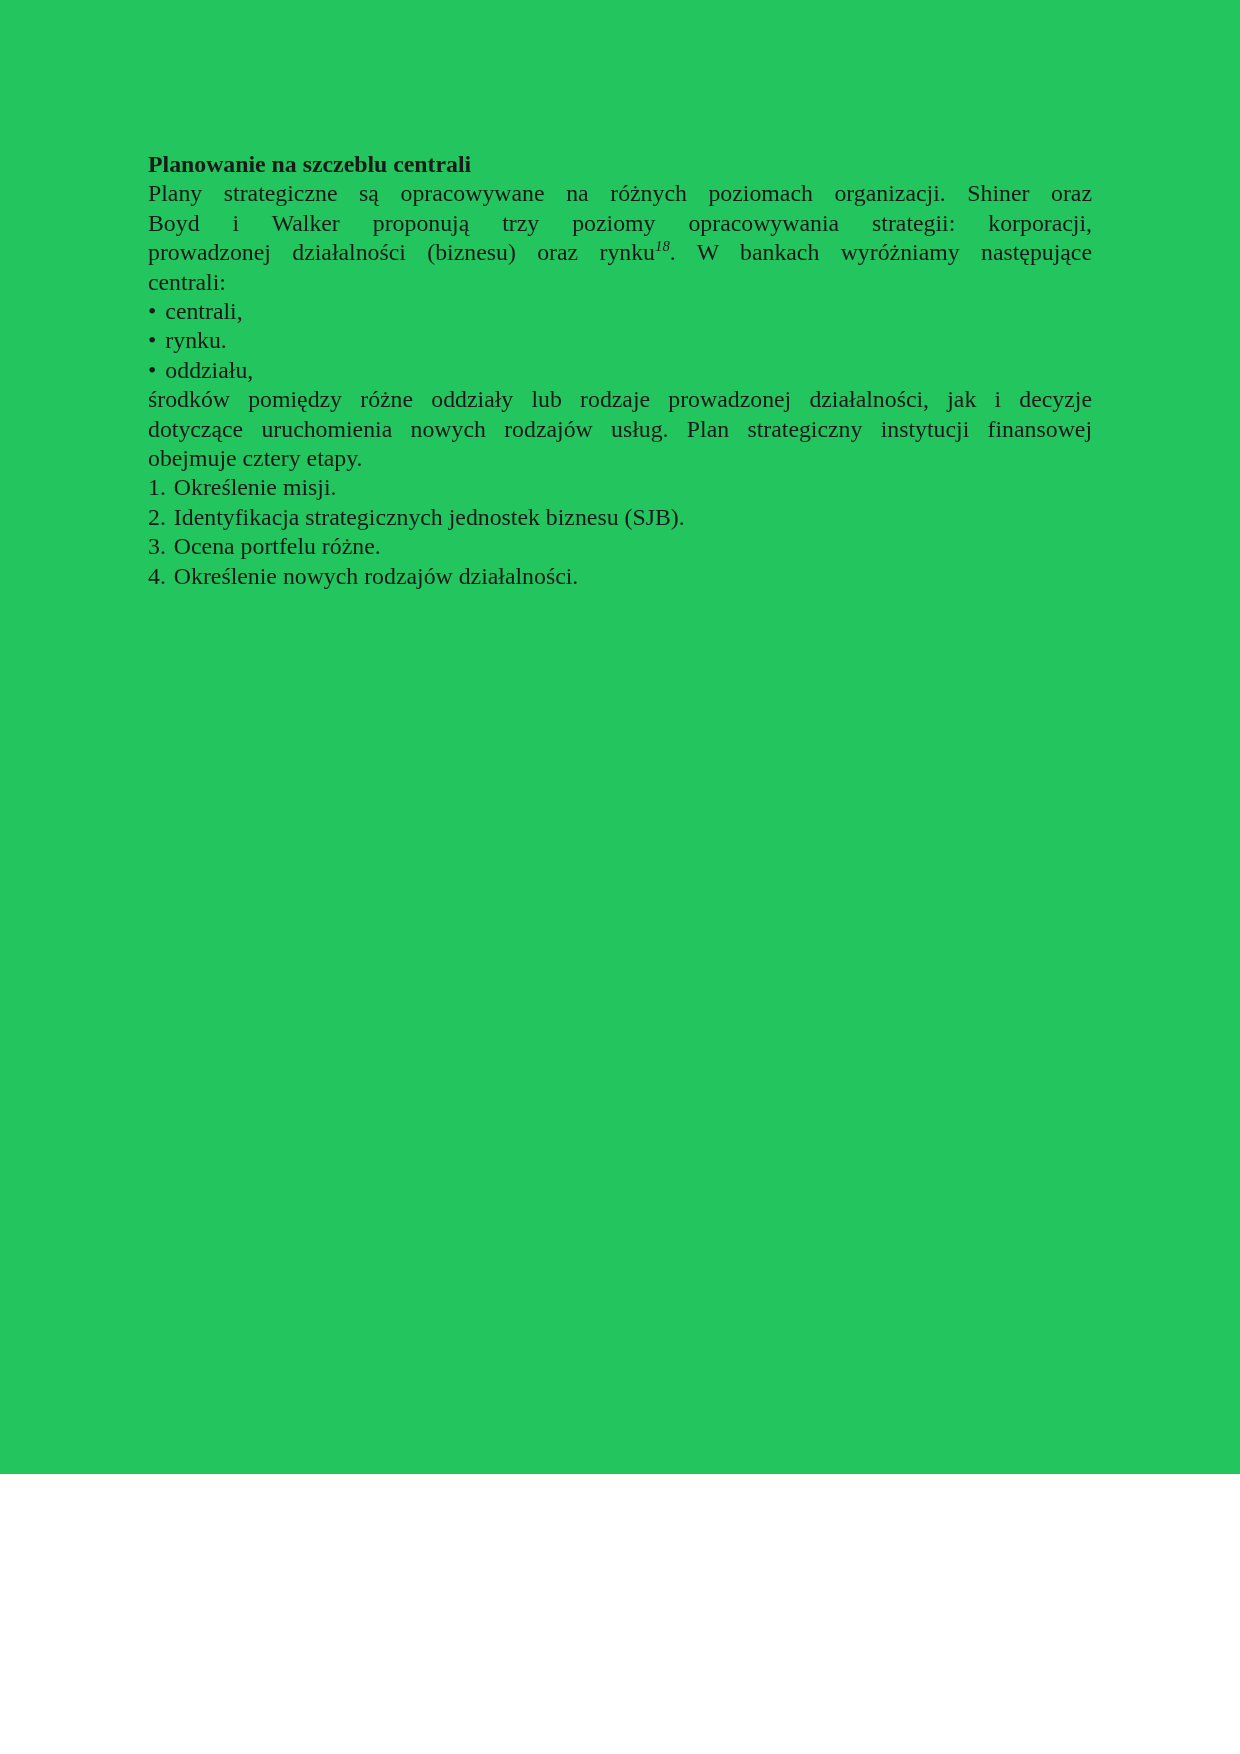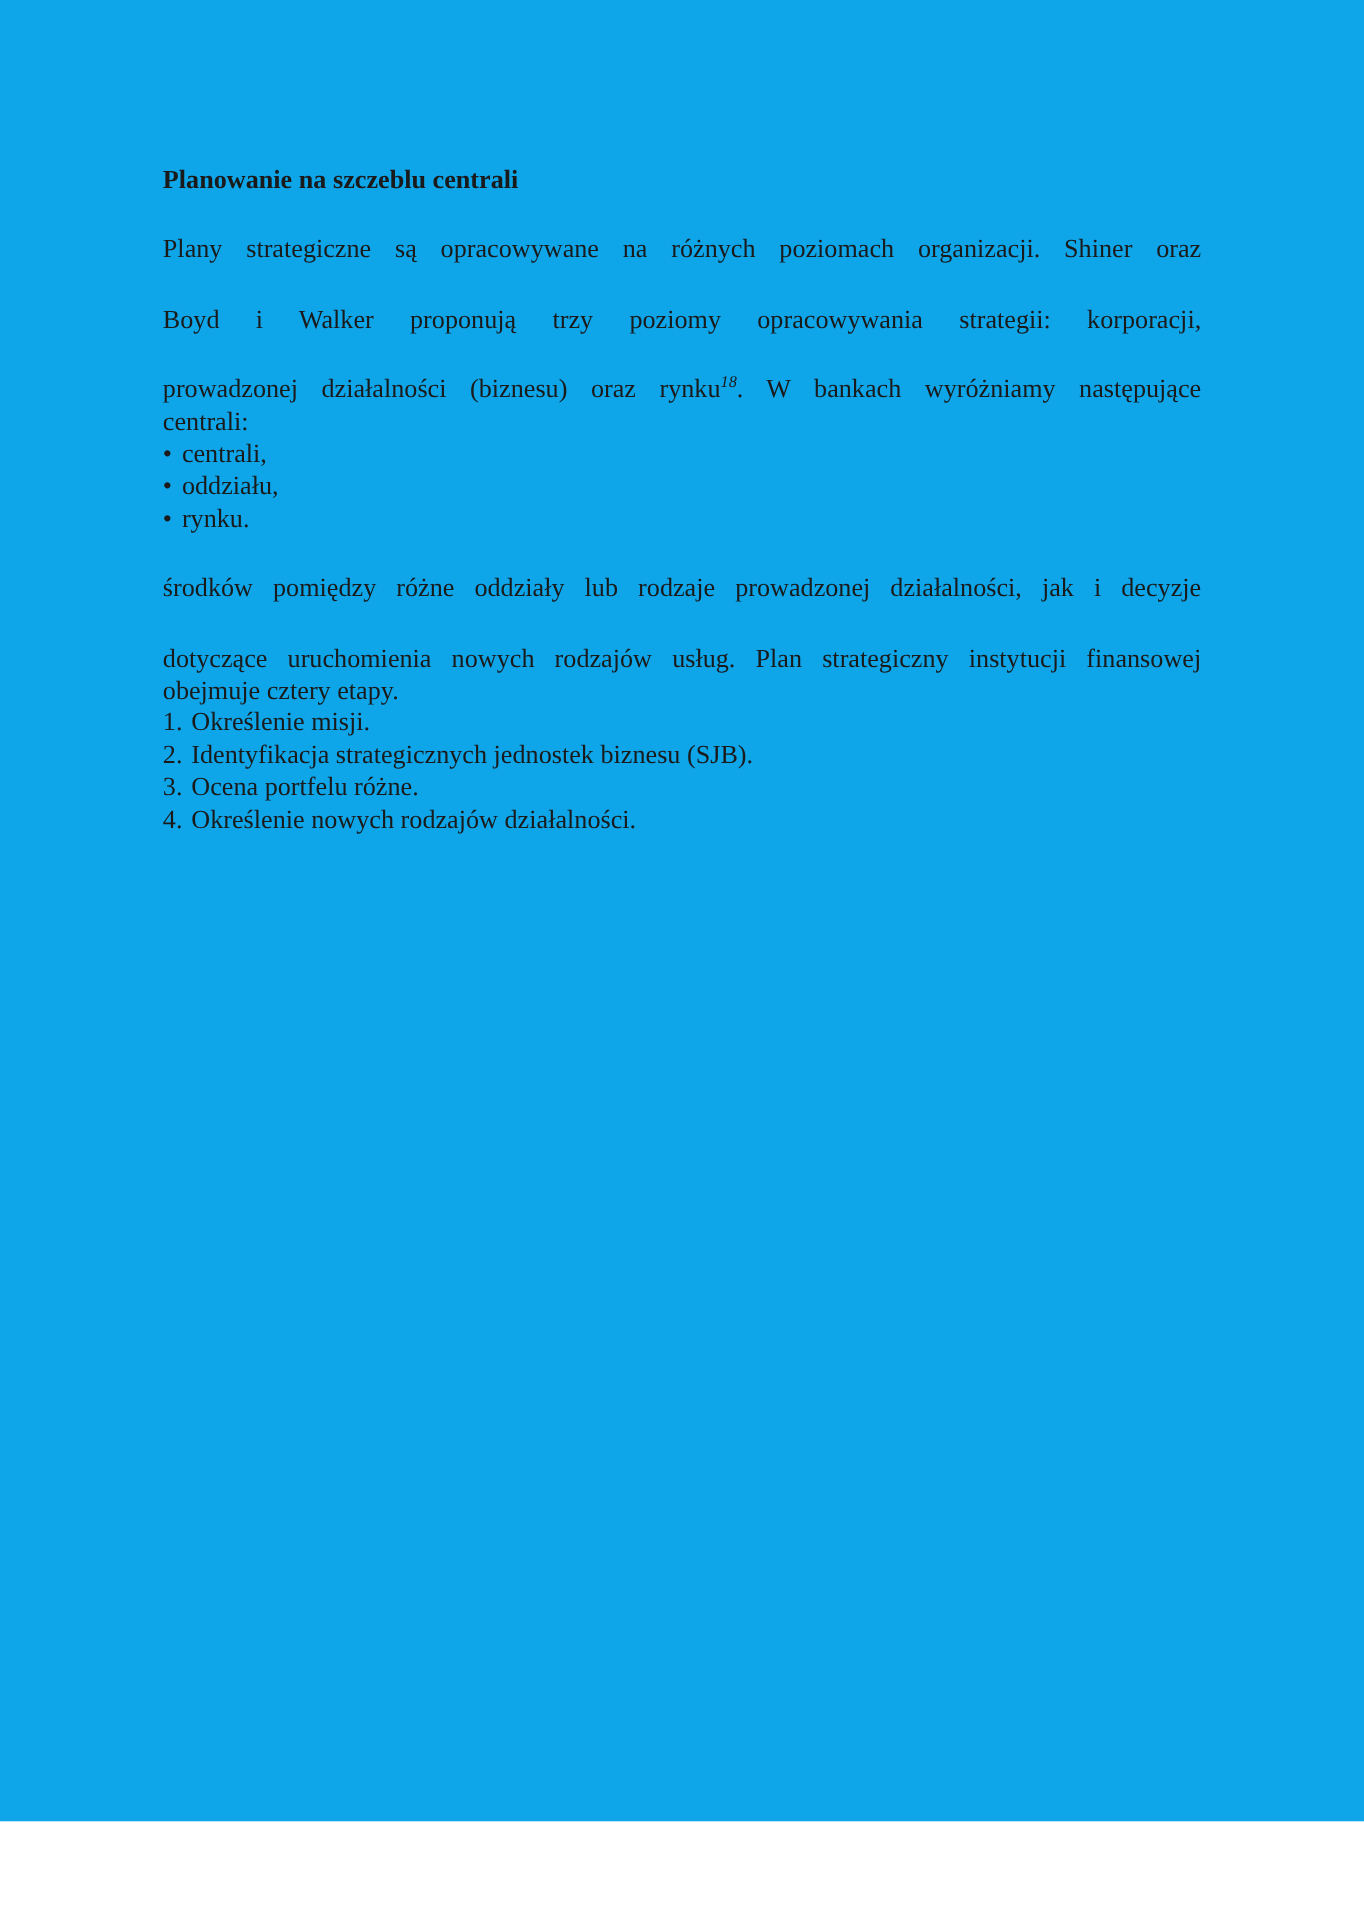--- a/index.html
+++ b/index.html
@@ -4,43 +4,42 @@
 <title>Planowanie na szczeblu centrali</title>
 <style>
   html, body {
     margin: 0;
     padding: 0;
     background: #ffffff;
   }
   .page {
     position: relative;
     width: 1240px;
-    height: 1656px;
-    background: #0ea5e9;
+    height: 1474px;
+    background: #22c55e;
     overflow: hidden;
   }
   .content {
     position: absolute;
     left: 148px;
     top: 150px;
     width: 944px;
     font-family: "Liberation Serif", serif;
     font-size: 23.8px;
     line-height: 29.4px;
     color: #1a1a1a;
     text-align: left;
   }
   .line {
     min-height: 29.4px;
   }
   .just {
     text-align: justify;
     text-align-last: justify;
     text-justify: inter-word;
-    margin-top: 34px;
   }
   .heading {
     font-weight: bold;
   }
   sup.fnref {
     font-size: 0.62em;
     line-height: 0;
     vertical-align: super;
     letter-spacing: 0;
     font-style: italic;
@@ -64,22 +63,22 @@
 
     <div>
       <div class="line just">Plany strategiczne są opracowywane na różnych poziomach organizacji. Shiner oraz</div>
       <div class="line just">Boyd i Walker proponują trzy poziomy opracowywania strategii: korporacji,</div>
       <div class="line just"><span>prowadzonej działalności (biznesu) oraz rynku</span><sup class="fnref">18</sup><span>. W bankach wyróżniamy następujące</span></div>
       <div class="line">centrali:</div>
     </div>
 
     <div>
       <div class="line"><span class="marker">•</span><span>centrali,</span></div>
+      <div class="line"><span class="marker">•</span><span>rynku.</span></div>
       <div class="line"><span class="marker">•</span><span>oddziału,</span></div>
-      <div class="line"><span class="marker">•</span><span>rynku.</span></div>
     </div>
 
     <div>
       <div class="line just">środków pomiędzy różne oddziały lub rodzaje prowadzonej działalności, jak i decyzje</div>
       <div class="line just">dotyczące uruchomienia nowych rodzajów usług. Plan strategiczny instytucji finansowej</div>
       <div class="line">obejmuje cztery etapy.</div>
     </div>
 
     <div>
       <div class="line"><span class="num">1.</span><span>Określenie misji.</span></div>

